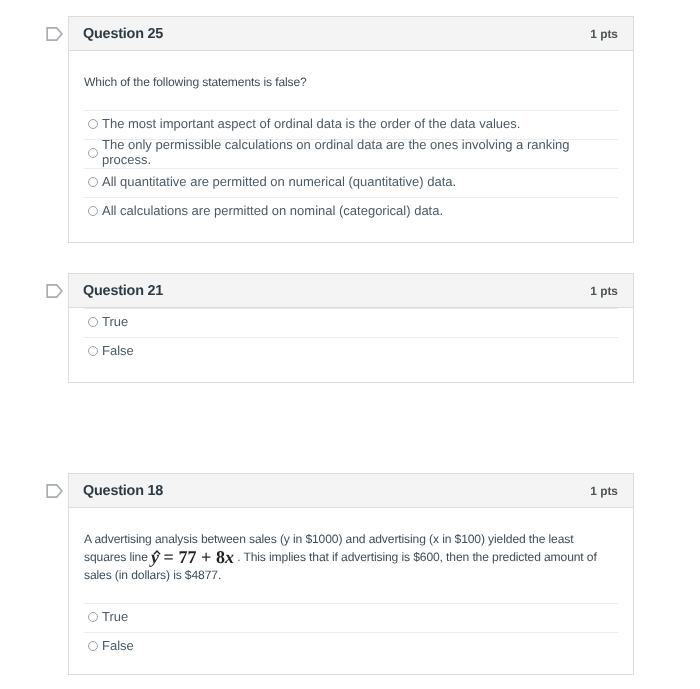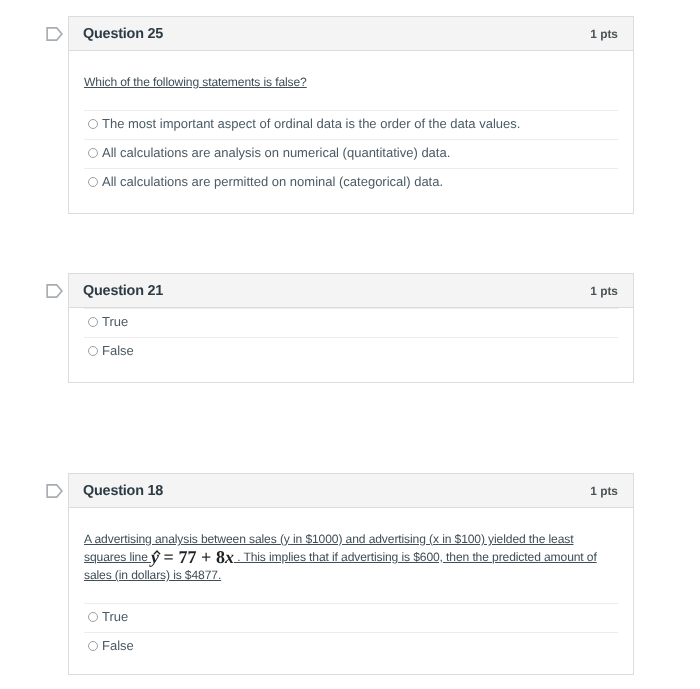--- a/index.html
+++ b/index.html
@@ -21,21 +21,21 @@
 
   .qhead {
     background:#f4f4f4; border-bottom:1px solid #dcdcdc;
     height:34px; display:flex; align-items:center;
     padding:0 15px 0 14px; box-sizing:border-box;
   }
   .qname { font-size:14.4px; letter-spacing:-0.2px; font-weight:bold; color:#2d3b45; }
   .qpts { margin-left:auto; font-size:11.9px; font-weight:bold; color:#4e5457; }
 
   .qbody { padding:0 15px; }
-  .qtext { font-size:12.1px; letter-spacing:-0.12px; color:#3f4e58; line-height:20px; padding-top:21px; padding-bottom:18px;text-decoration:underline; }
+  .qtext { font-size:12.1px; letter-spacing:-0.12px; color:#3f4e58; line-height:20px; padding-top:21px; padding-bottom:18px; }
 
   .answers { }
   .ans { border-top:1px solid #ececec; display:flex; align-items:center; height:29px; padding-left:3.5px; box-sizing:border-box; }
   .radio { width:10px; height:10px; border:1.1px solid #9ba0a5; border-radius:50%; flex:0 0 auto; box-sizing:border-box; position:relative; top:-1px; }
   .anstext { font-size:13px; color:#4b5a64; margin-left:4.5px; position:relative; top:-2px; }
 
   .pad-bottom { height:16px; }
   .qb3 .qtext { line-height:18px; padding-top:22px; padding-bottom:19px; }
   .qb3 .pad-bottom { height:13px; }
 
@@ -68,21 +68,25 @@
       </div>
       <div class="qbody">
         <div class="qtext">Which of the following statements is false?</div>
         <div class="answers">
         <div class="ans">
           <span class="radio"></span>
           <span class="anstext">The most important aspect of ordinal data is the order of the data values.</span>
         </div>
         <div class="ans">
           <span class="radio"></span>
-          <span class="anstext">All calculations are analysis on numerical (quantitative) data.</span>
+          <span class="anstext">The only permissible calculations on ordinal data are the ones involving a ranking process.</span>
+        </div>
+        <div class="ans">
+          <span class="radio"></span>
+          <span class="anstext">All quantitative are permitted on numerical (quantitative) data.</span>
         </div>
         <div class="ans">
           <span class="radio"></span>
           <span class="anstext">All calculations are permitted on nominal (categorical) data.</span>
         </div>
         </div>
         <div class="pad-bottom"></div>
       </div>
     </div>
   </div>

